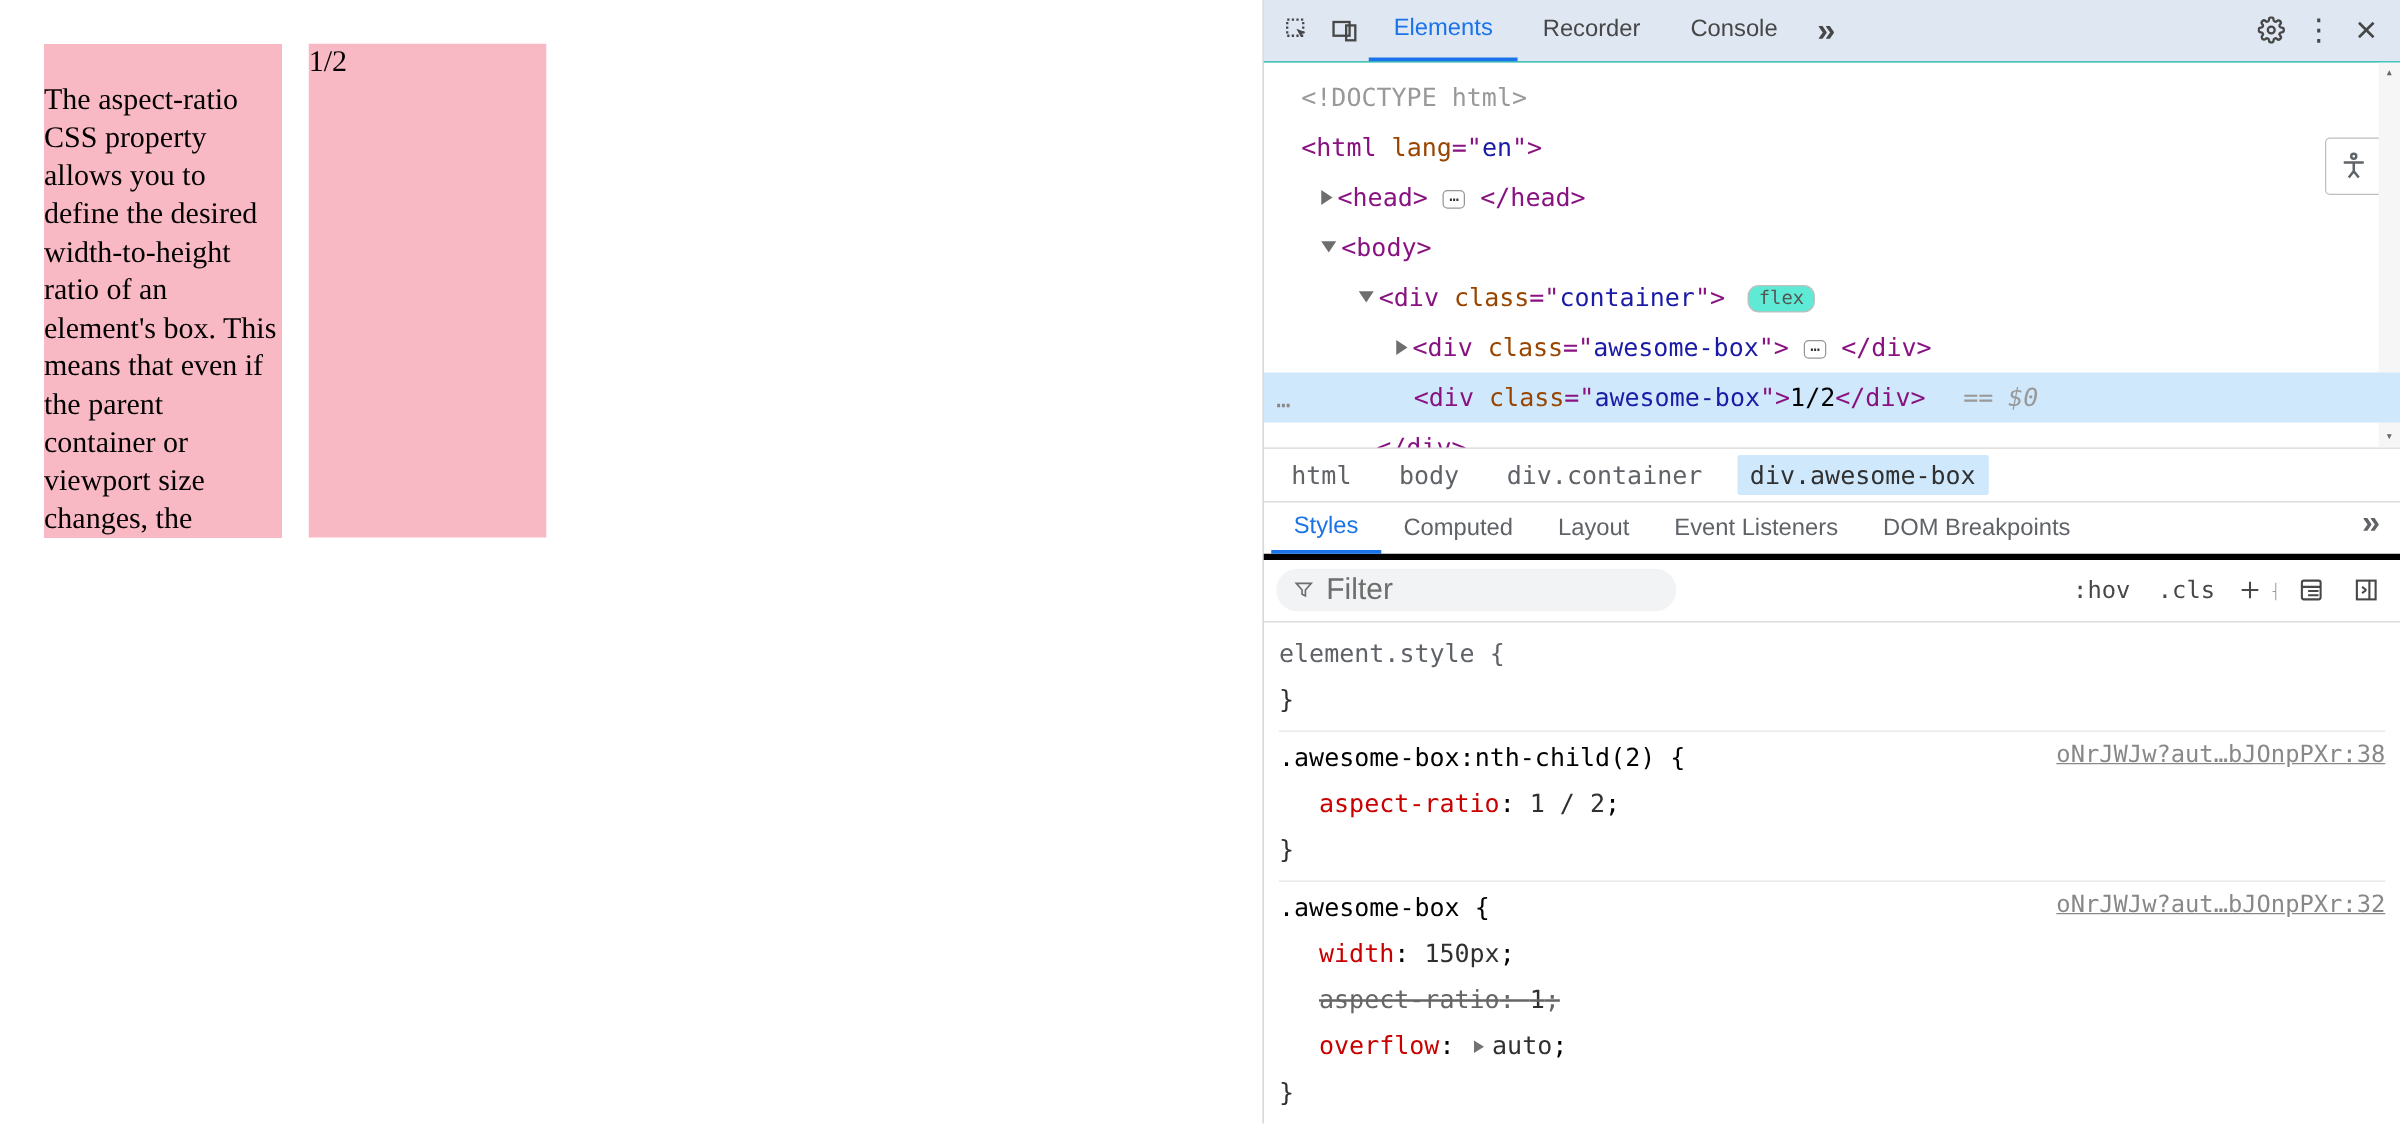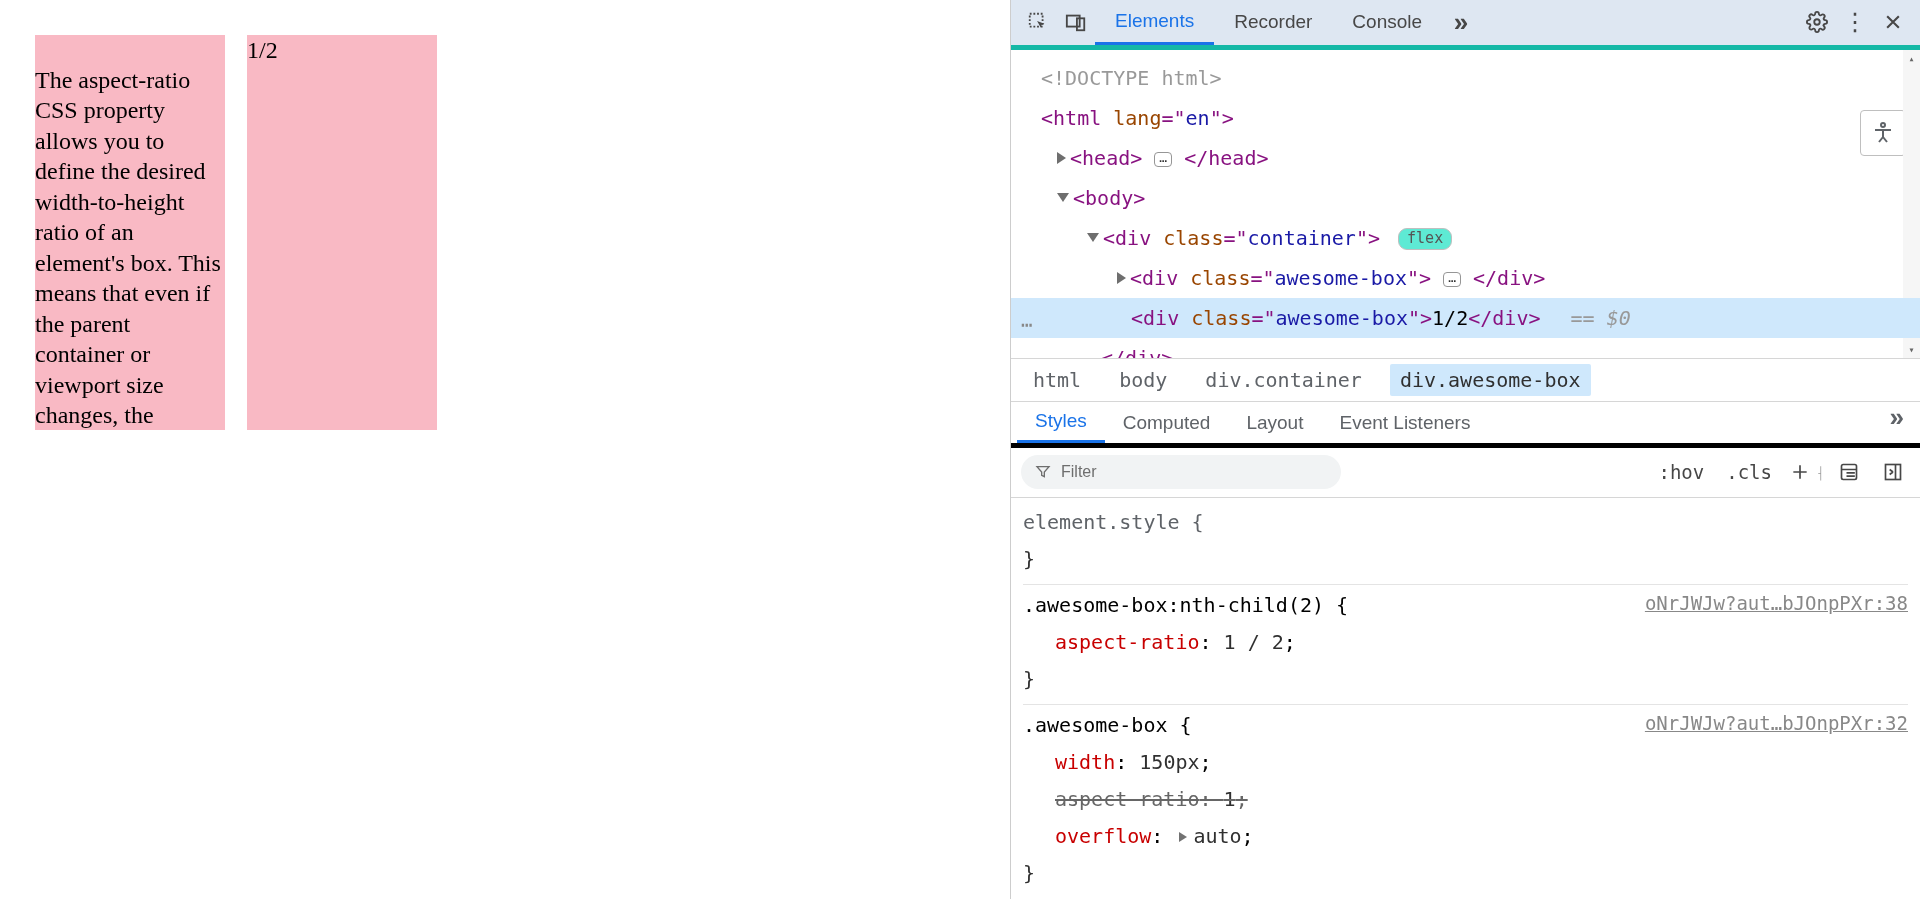--- a/index.html
+++ b/index.html
@@ -49,21 +49,21 @@
       border-left: 1px solid #cdcdcd;
       background: #fff;
       font-size: 19px;
     }
     
     .dt-tabs {
       display: flex;
       align-items: center;
       height: 50px;
       background: #dee7f2;
-      border-bottom: 5px solid #14b8a6;
+      border-bottom: 1px solid #14b8a6;
       padding: 0 8px;
     }
     .dt-tabs .tab-icon {
       width: 38px;
       display: inline-flex;
       justify-content: center;
       align-items: center;
       color: #474747;
       cursor: pointer;
     }
@@ -186,21 +186,21 @@
     }
     .filter-input {
       flex: 1;
       display: flex; align-items: center;
       background: #f1f3f4;
       border-radius: 20px;
       height: 34px;
       padding: 0 14px;
       color: #6e6e6e;
       max-width: 570px;
-      font-size: 16px;
+      font-size: 24px;
     }
     .filter-input .ficon { margin-right: 10px; display:inline-flex; }
     .fbtn { color: #474747; font-family: Menlo, monospace; font-size: 19px; cursor: pointer; padding: 0 6px; }
     .ficon-btn { width: 34px; display:inline-flex; justify-content:center; color:#474747; cursor:pointer; }
     .fspacer { flex: 1; }
 
     
     .rules {
       font-family: Menlo, Consolas, monospace;
       font-size: 20px;
@@ -322,20 +322,21 @@
     <span class="crumb">body</span>
     <span class="crumb">div.container</span>
     <span class="crumb active">div.awesome-box</span>
   </div>
 
   <div class="styles-tabs">
     <span class="stab active">Styles</span>
     <span class="stab">Computed</span>
     <span class="stab">Layout</span>
     <span class="stab">Event Listeners</span>
+    <span class="stab">DOM Breakpoints</span>
     <span class="sspacer"></span>
     <span class="more">»</span>
   </div>
 
   <div class="filter-bar">
     <div class="filter-input">
       <span class="ficon">
         <svg width="16" height="16" viewBox="0 0 24 24" fill="none" stroke="currentColor" stroke-width="2">
             <path d="M3 4 h18 l-7 8 v7 l-4 -2 v-5 z"></path>
           </svg>

